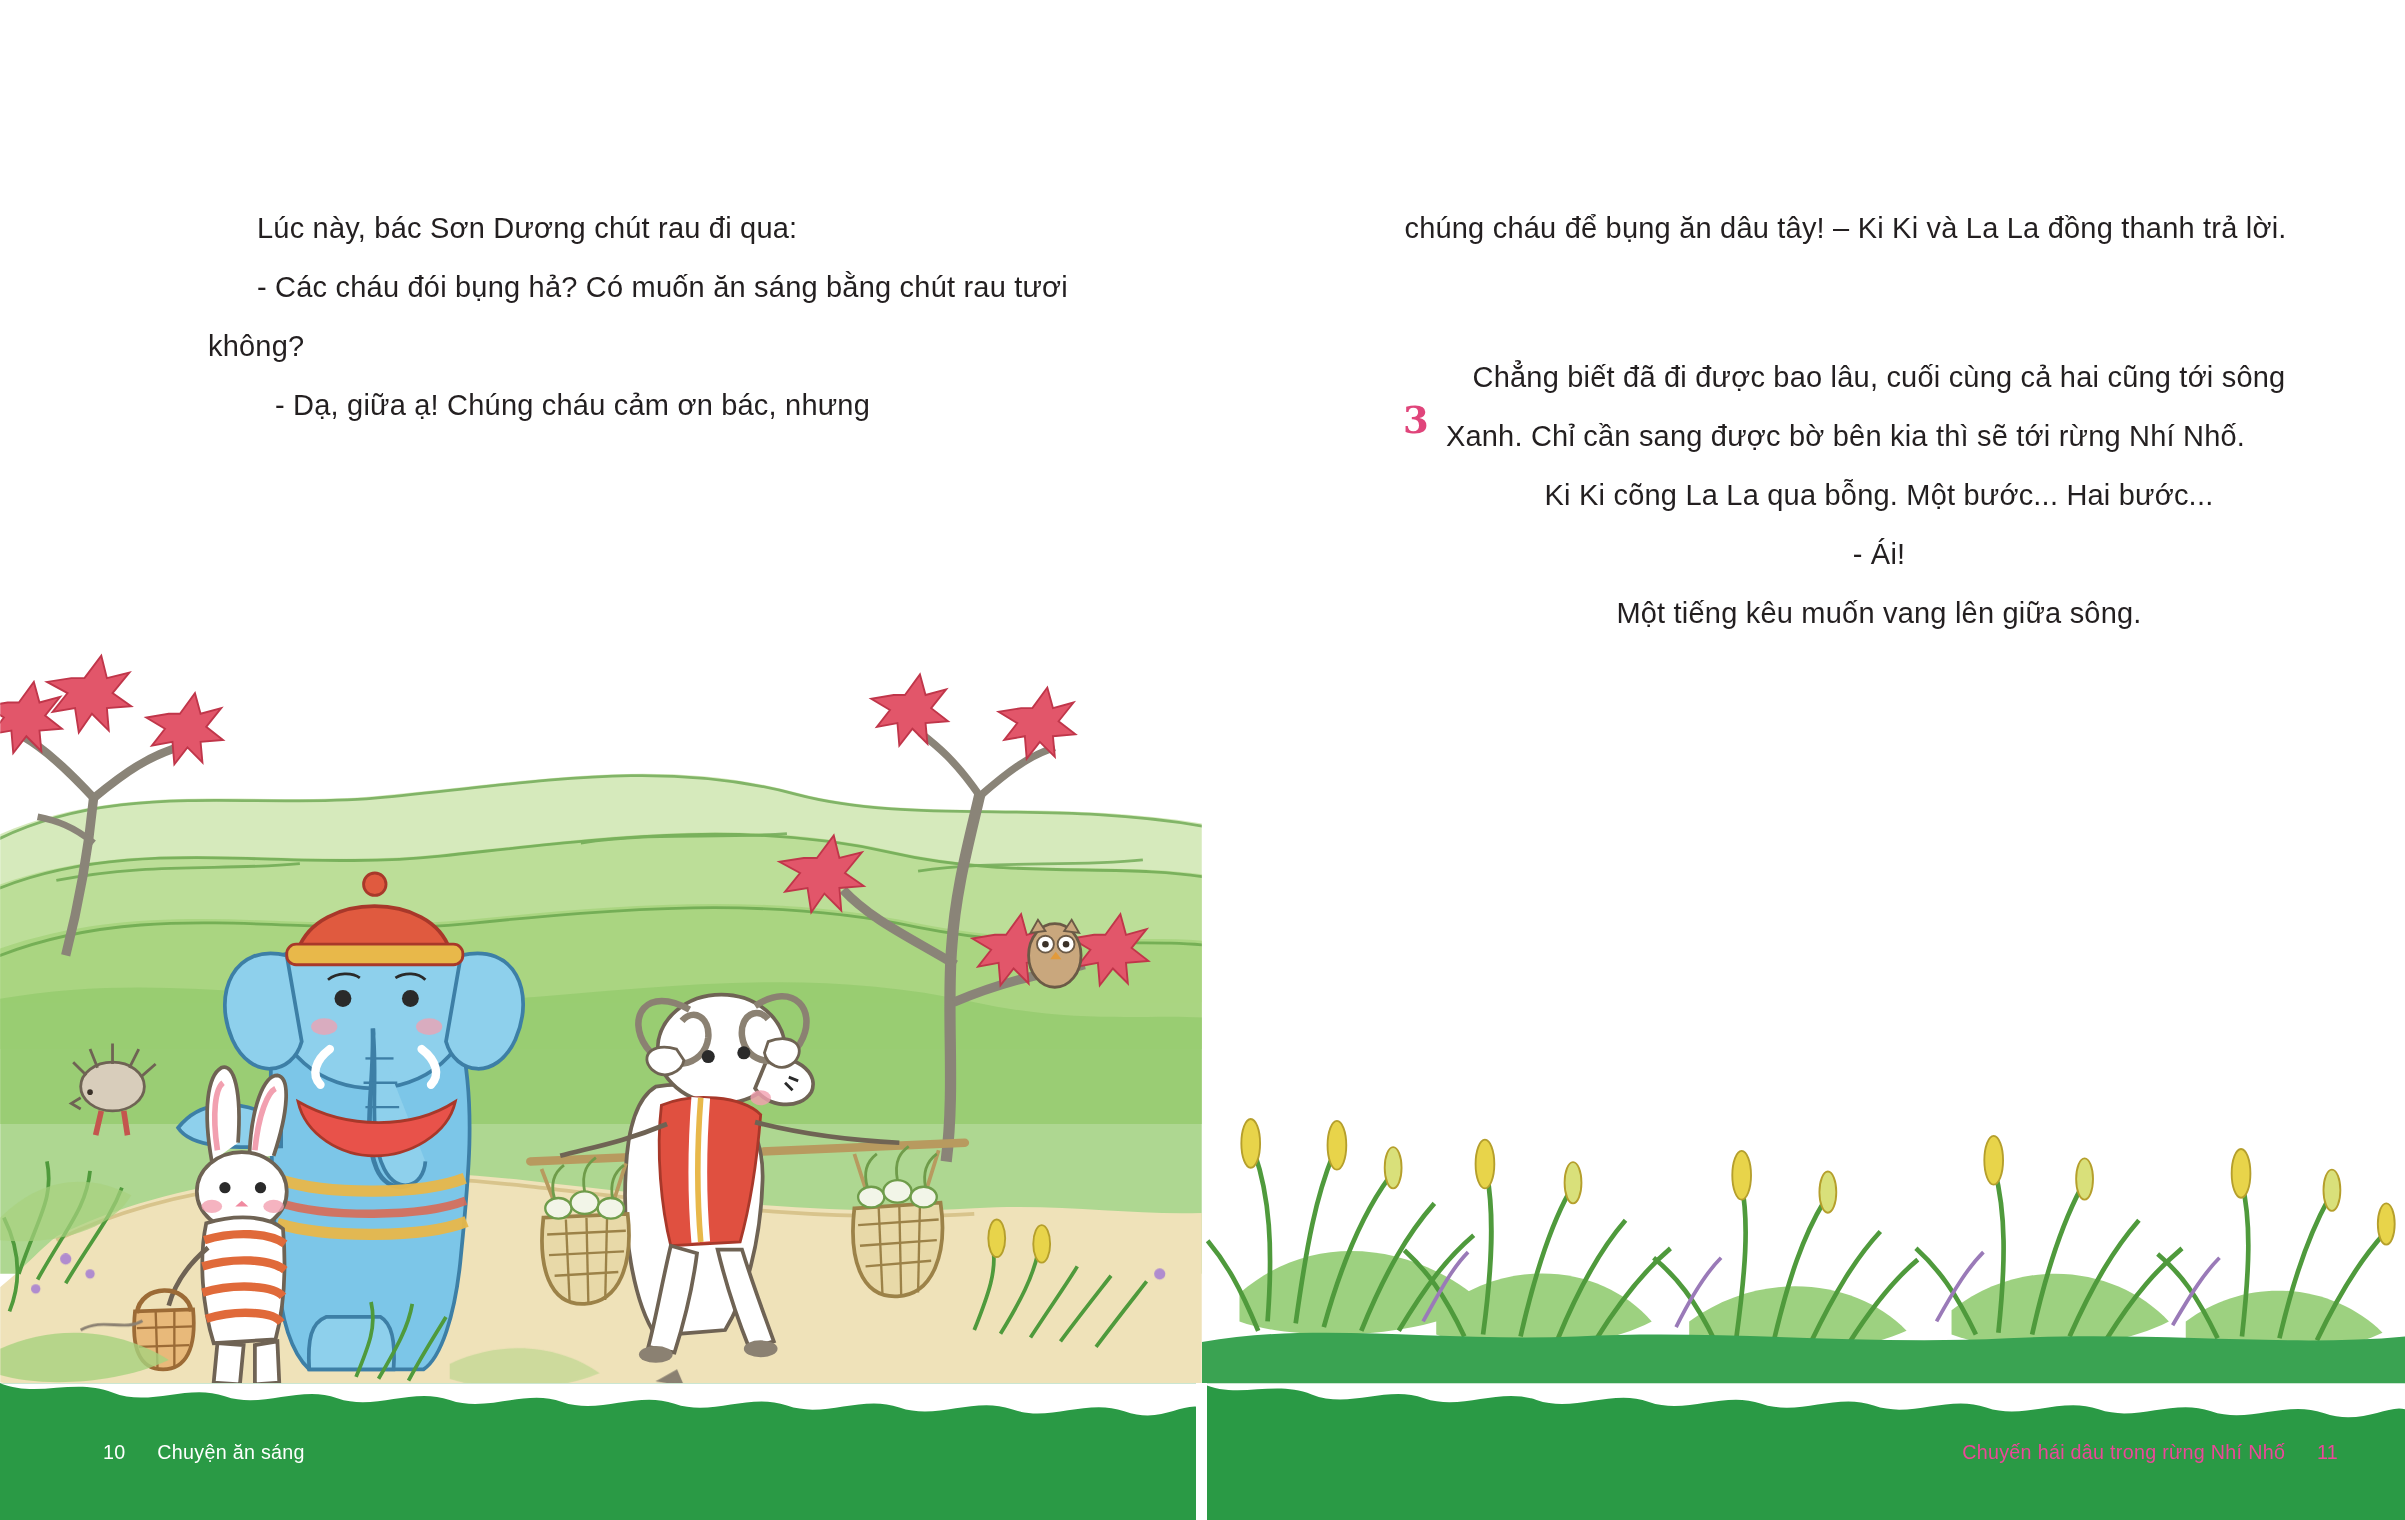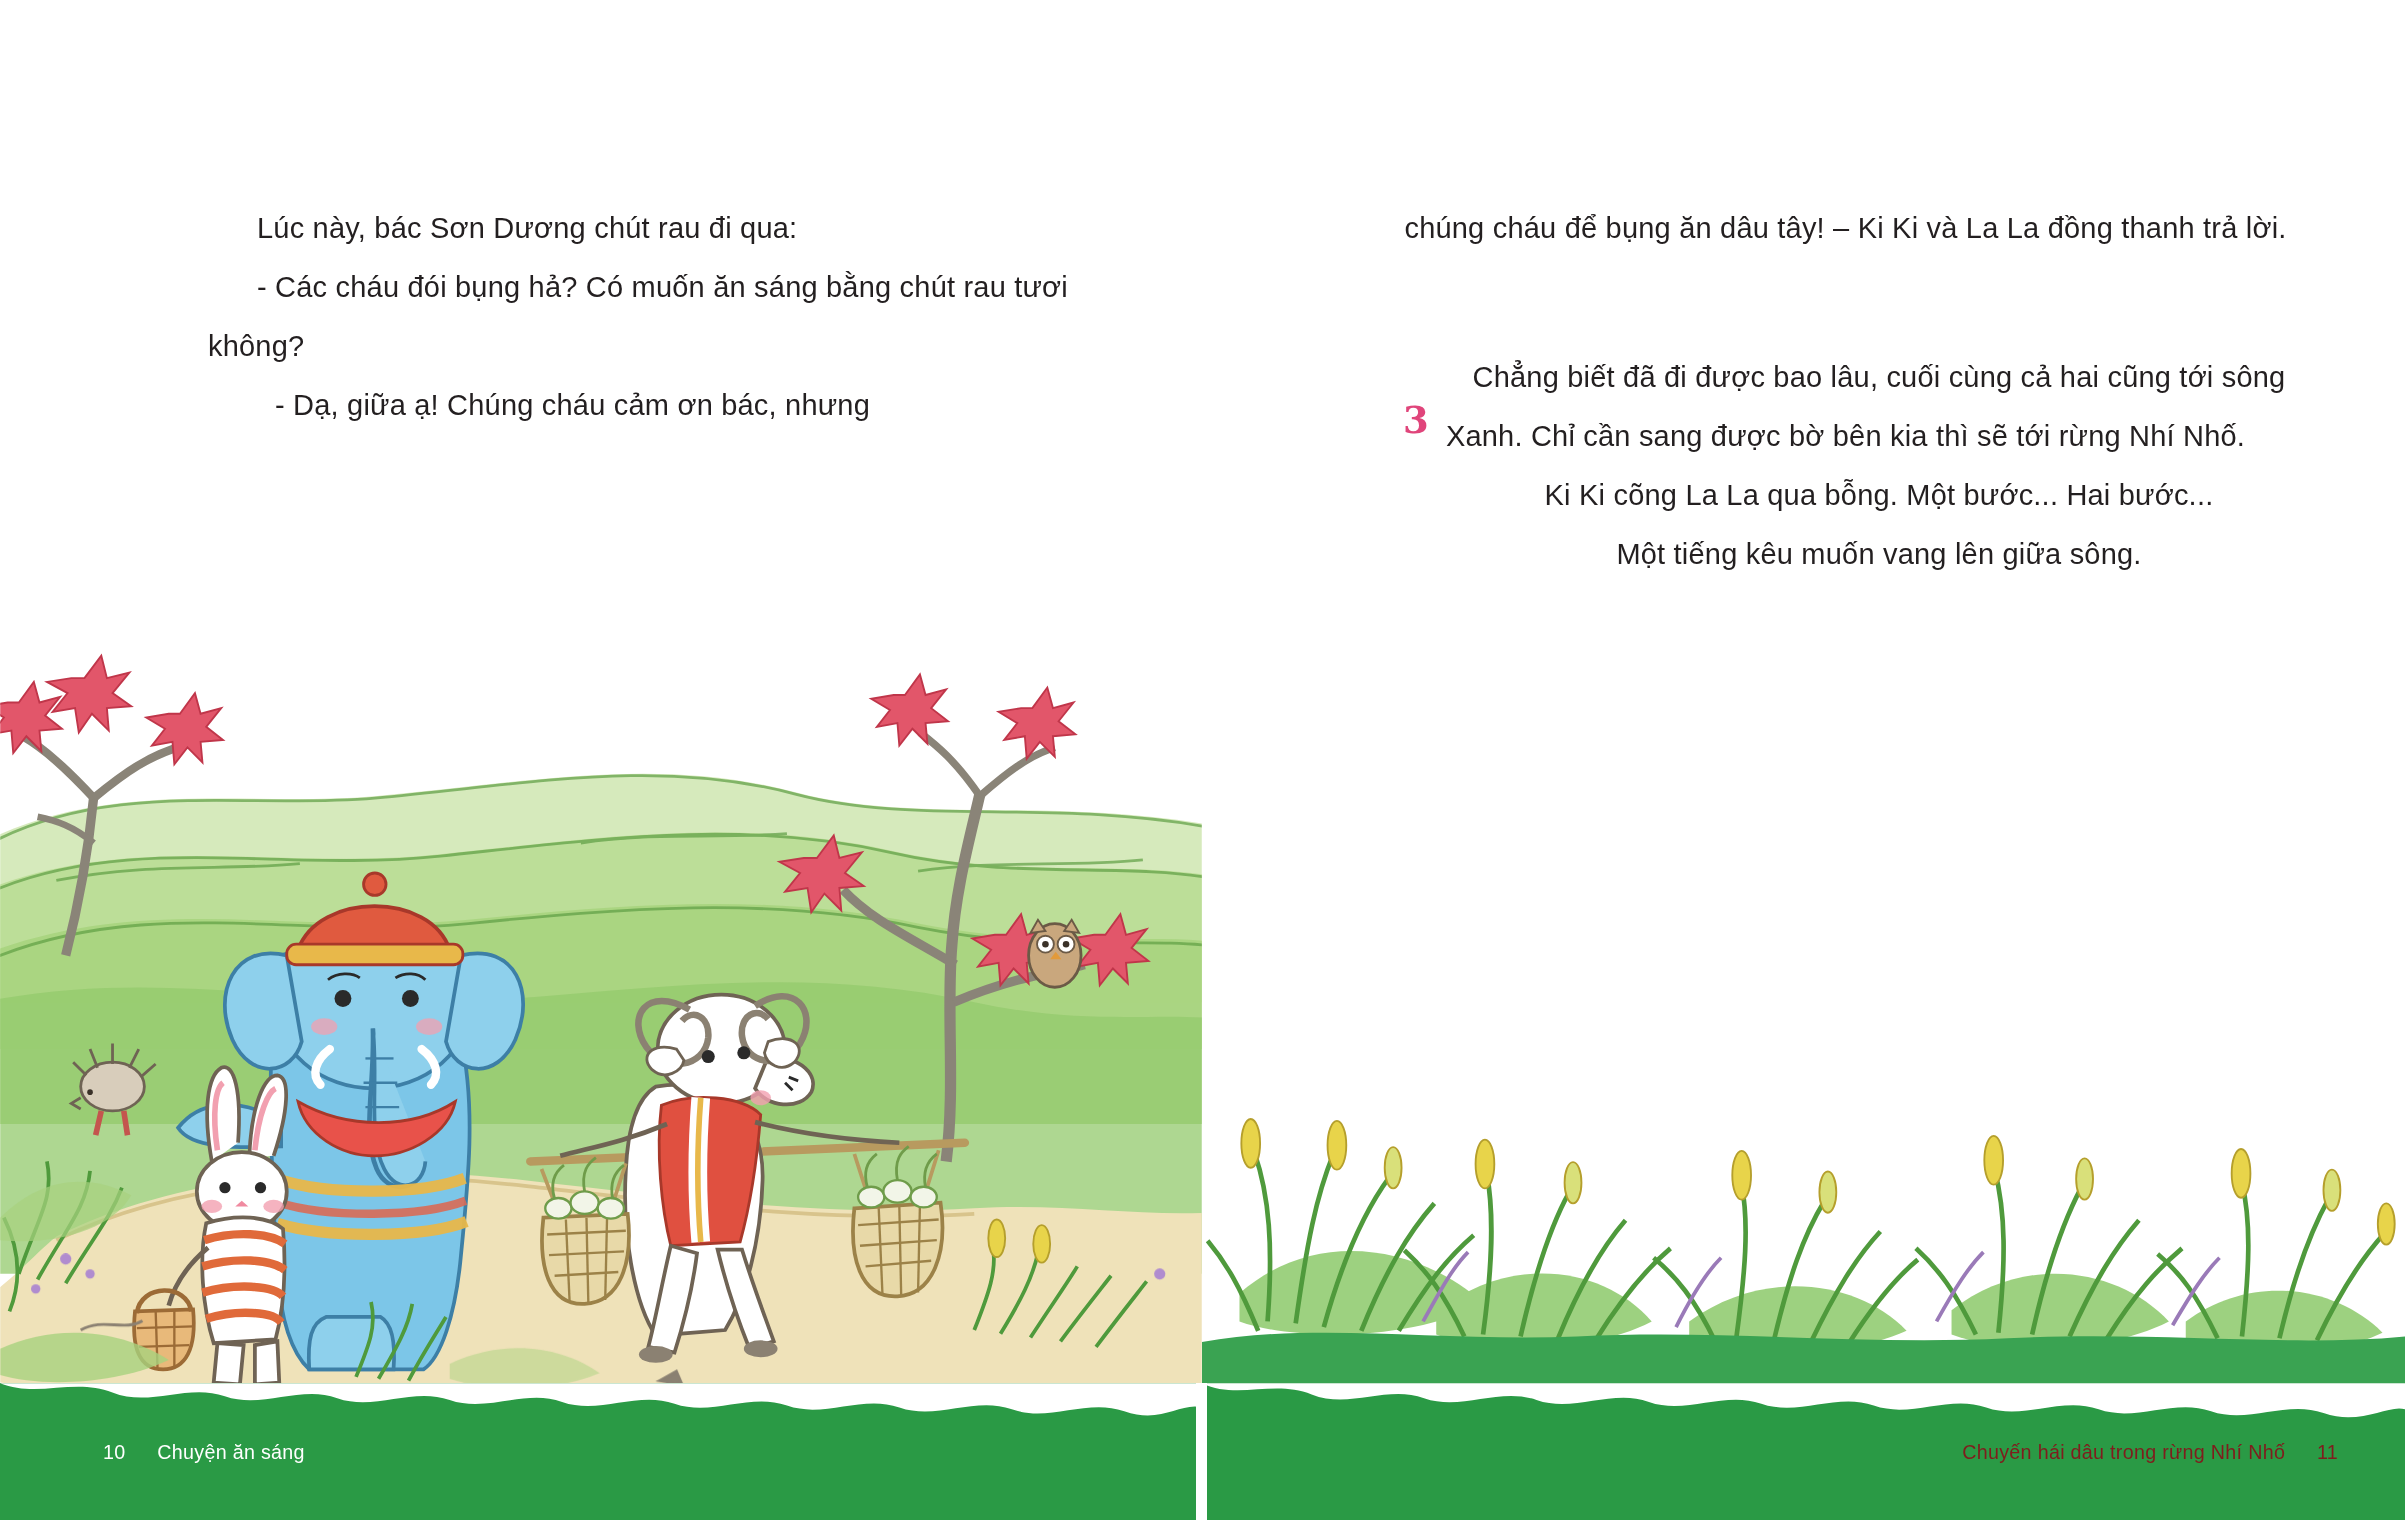--- a/index.html
+++ b/index.html
@@ -99,21 +99,21 @@
     margin-left: 36px;
   }
   .footer-left .pg {
     display: inline-block;
     margin-right: 26px;
   }
   .footer-right {
     position: absolute;
     right: 67px;
     top: 1441px;
-    color: #7f1d1d;
+    color: #ec4899;
     font-size: 19.7px;
     letter-spacing: 0.3px;
     text-align: right;
   }
   .footer-right .pg {
     display: inline-block;
     margin-left: 26px;
   }
   .gutter-gap {
     position: absolute;
@@ -133,20 +133,21 @@
     <div class="para indent">Lúc này, bác Sơn Dương chút rau đi qua:</div>
     <div class="para indent">- Các cháu đói bụng hả? Có muốn ăn sáng bằng chút rau tươi không?</div>
     <div class="para indent-big">- Dạ, giữa ạ! Chúng cháu cảm ơn bác, nhưng</div>
   </div>
 
   <div class="page-right-text">
     <div class="para">chúng cháu để bụng ăn dâu tây! – Ki Ki và La La đồng thanh trả lời.</div>
     <div style="height:90px"></div>
     <div class="para indent-big">Chẳng biết đã đi được bao lâu, cuối cùng cả hai cũng tới sông Xanh. Chỉ cần sang được bờ bên kia thì sẽ tới rừng Nhí Nhố.</div>
     <div class="para indent-big">Ki Ki cõng La La qua bỗng. Một bước... Hai bước...</div>
+    <div class="para indent-big">- Ái!</div>
     <div class="para indent-big">Một tiếng kêu muốn vang lên giữa sông.</div>
   </div>
 
   <div class="ornament">3</div>
 
   <div class="illus-left">
     <svg width="1202" height="843" viewBox="0 0 1283 900" xmlns="http://www.w3.org/2000/svg">
       <defs>
         <clipPath id="clipL">
           <path d="M0,60 C120,10 300,40 460,30 C640,18 820,55 980,45 C1100,38 1200,60 1283,50 L1283,880 C1100,900 900,870 700,880 C500,890 260,872 120,882 C70,886 30,880 0,876 Z"></path>

